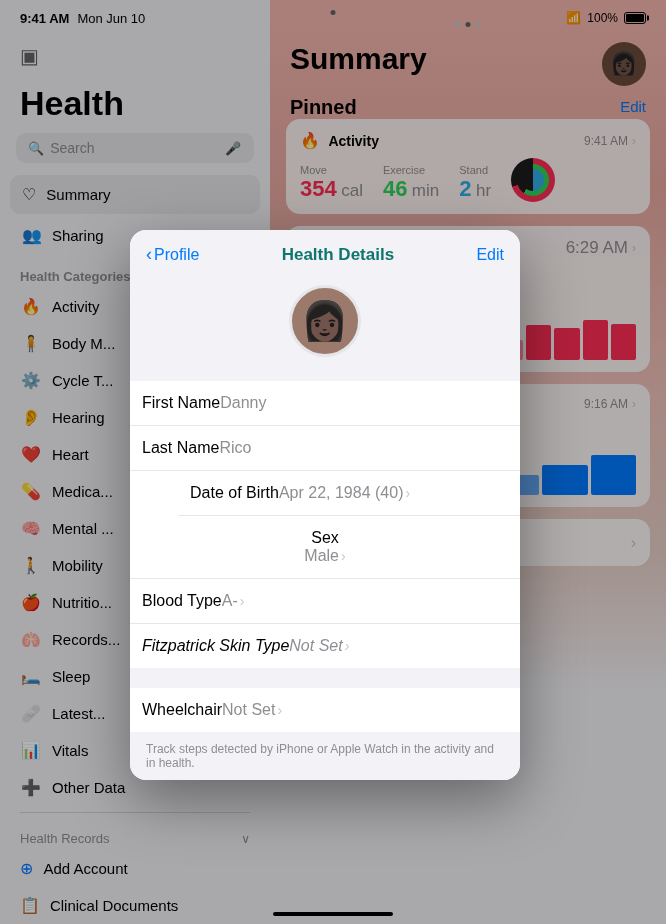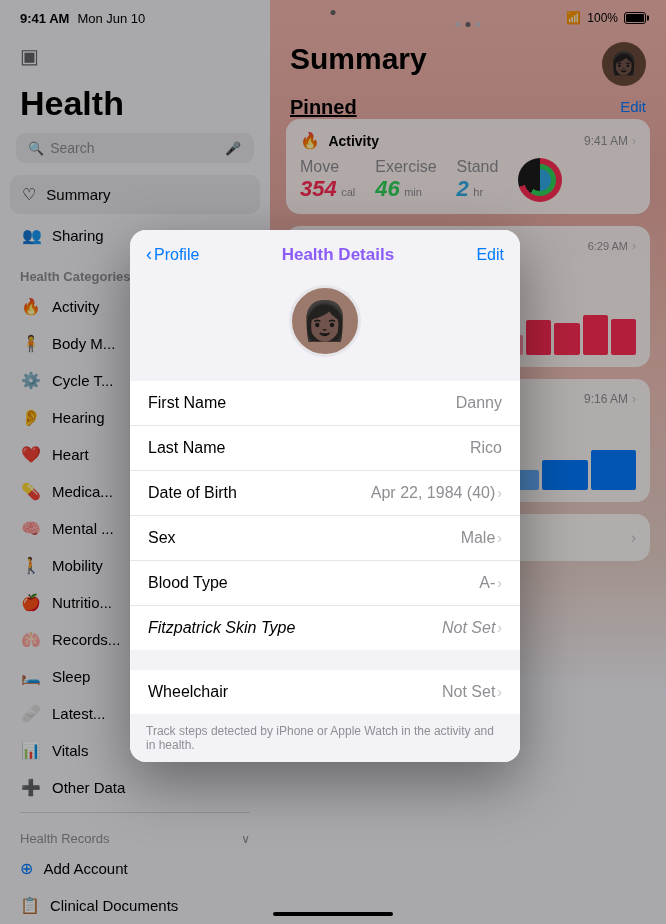--- a/index.html
+++ b/index.html
@@ -130,44 +130,44 @@
     .summary-title { font-size: 30px; font-weight: 700; color: #000; }
     .avatar-circle {
       width: 44px; height: 44px;
       border-radius: 50%;
       background: #6b4a3a;
       overflow: hidden;
       display: flex; align-items: center; justify-content: center;
       font-size: 22px;
     }
     .pinned-section { padding: 0 20px; }
-    .pinned-label { font-size: 20px; font-weight: 600; color: #000; margin-bottom: 10px; text-decoration: underline; }
+    .pinned-label { font-size: 20px; font-weight: 600; color: #000; margin-bottom: 10px; }
     .pinned-edit { color: #007aff; font-size: 15px; float: right; margin-top: 2px; }
 
     .activity-card {
       background: rgba(255,255,255,0.85);
       border-radius: 14px;
       margin: 0 16px 12px;
       padding: 12px 14px;
     }
     .activity-card-header {
       display: flex;
       justify-content: space-between;
       align-items: center;
       margin-bottom: 8px;
     }
     .activity-flame { color: #ff4500; margin-right: 4px; }
     .activity-stats {
       display: flex;
       gap: 20px;
       align-items: flex-end;
     }
-    .stat-label { font-size: 16px; color: #8e8e93; }
-    .stat-value { font-size: 22px; font-weight: 700; font-style: italic; }
-    .stat-unit { font-size: 11px; color: #8e8e93; text-align: center; }
+    .stat-label { font-size: 11px; color: #8e8e93; }
+    .stat-value { font-size: 22px; font-weight: 700; }
+    .stat-unit { font-size: 17px; color: #8e8e93; text-align: center; }
     .move-val { color: #ff2d55; }
     .exercise-val { color: #30d158; }
     .stand-val { color: #32ade6; }
     .ring-icon {
       width: 44px; height: 44px;
       border-radius: 50%;
       background: conic-gradient(#ff2d55 0% 70%, #1c1c1e 70% 100%);
       display: flex; align-items: center; justify-content: center;
     }
     .ring-inner {
@@ -248,21 +248,21 @@
       align-items: center;
       justify-content: space-between;
       padding: 14px 16px 0;
       background: #f2f2f7;
     }
     .modal-back {
       display: flex; align-items: center; gap: 2px;
       color: #007aff; font-size: 16px;
     }
     .modal-back-chevron { font-size: 18px; font-weight: 300; color: #007aff; }
-    .modal-title { font-size: 17px; font-weight: 600; color: #8b5cf6; }
+    .modal-title { font-size: 17px; font-weight: 600; color: #0f766e; }
     .modal-edit { color: #007aff; font-size: 16px; }
 
     .modal-avatar-section {
       background: #f2f2f7;
       display: flex;
       justify-content: center;
       padding: 20px 0 24px;
     }
     .modal-avatar {
       width: 72px; height: 72px;
@@ -274,24 +274,22 @@
       overflow: hidden;
     }
 
     .modal-form {
       background: #fff;
       margin: 0;
     }
     .form-row {
       display: flex;
       align-items: center;
-      justify-content: space-between;
-      padding: 13px 18px;
+      padding: 13px 12px;
       border-bottom: 1px solid #e5e5ea;
-      gap: 32px;
     }
     .form-row:last-child { border-bottom: none; }
     .form-label { font-size: 16px; color: #000; }
     .form-value {
       font-size: 16px;
       color: #8e8e93;
       display: flex; align-items: center; gap: 2px;
     }
     .form-chevron { color: #c7c7cc; font-size: 14px; }
 
@@ -499,21 +497,21 @@
           <div class="ring-core"></div>
         </div>
       </div>
     </div>
   </div>
 
   <div class="summary-card">
     <div class="card-header">
       <span class="card-title" style="color:#ff2d55;">Heart Rate</span>
       <div style="display:flex;align-items:center;gap:4px;">
-        <span style="font-size:11px;color:#8e8e93;margin-left:24px;">6:29 AM</span>
+        <span style="font-size:17px;color:#8e8e93;margin-left:24px;">6:29 AM</span>
         <span style="color:#c7c7cc;font-size:12px;">›</span>
       </div>
     </div>
     <div class="card-label">Latest</div>
     <div>
       <span class="card-value">70</span>
       <span class="card-unit">BPM</span>
     </div>
     <div class="bar-chart">
       <div class="bar" style="height:15px;background:#ff2d55;opacity:0.5;"></div>
@@ -583,28 +581,28 @@
 
   <div class="modal-form">
     <div class="form-row">
       <span class="form-label">First Name</span>
       <span class="form-value">Danny</span>
     </div>
     <div class="form-row">
       <span class="form-label">Last Name</span>
       <span class="form-value">Rico</span>
     </div>
-    <div class="form-row" style="cursor:pointer;">
+    <div class="form-row" style="cursor:pointer;margin-left:48px;">
       <span class="form-label">Date of Birth</span>
       <span class="form-value">
         <span>Apr 22, 1984 (40)</span>
         <span class="form-chevron"> ›</span>
       </span>
     </div>
-    <div class="form-row" style="cursor:pointer;">
+    <div class="form-row" style="cursor:pointer;flex-direction:column;">
       <span class="form-label">Sex</span>
       <span class="form-value">
         <span>Male</span>
         <span class="form-chevron"> ›</span>
       </span>
     </div>
     <div class="form-row" style="cursor:pointer;">
       <span class="form-label">Blood Type</span>
       <span class="form-value">
         <span>A-</span>

